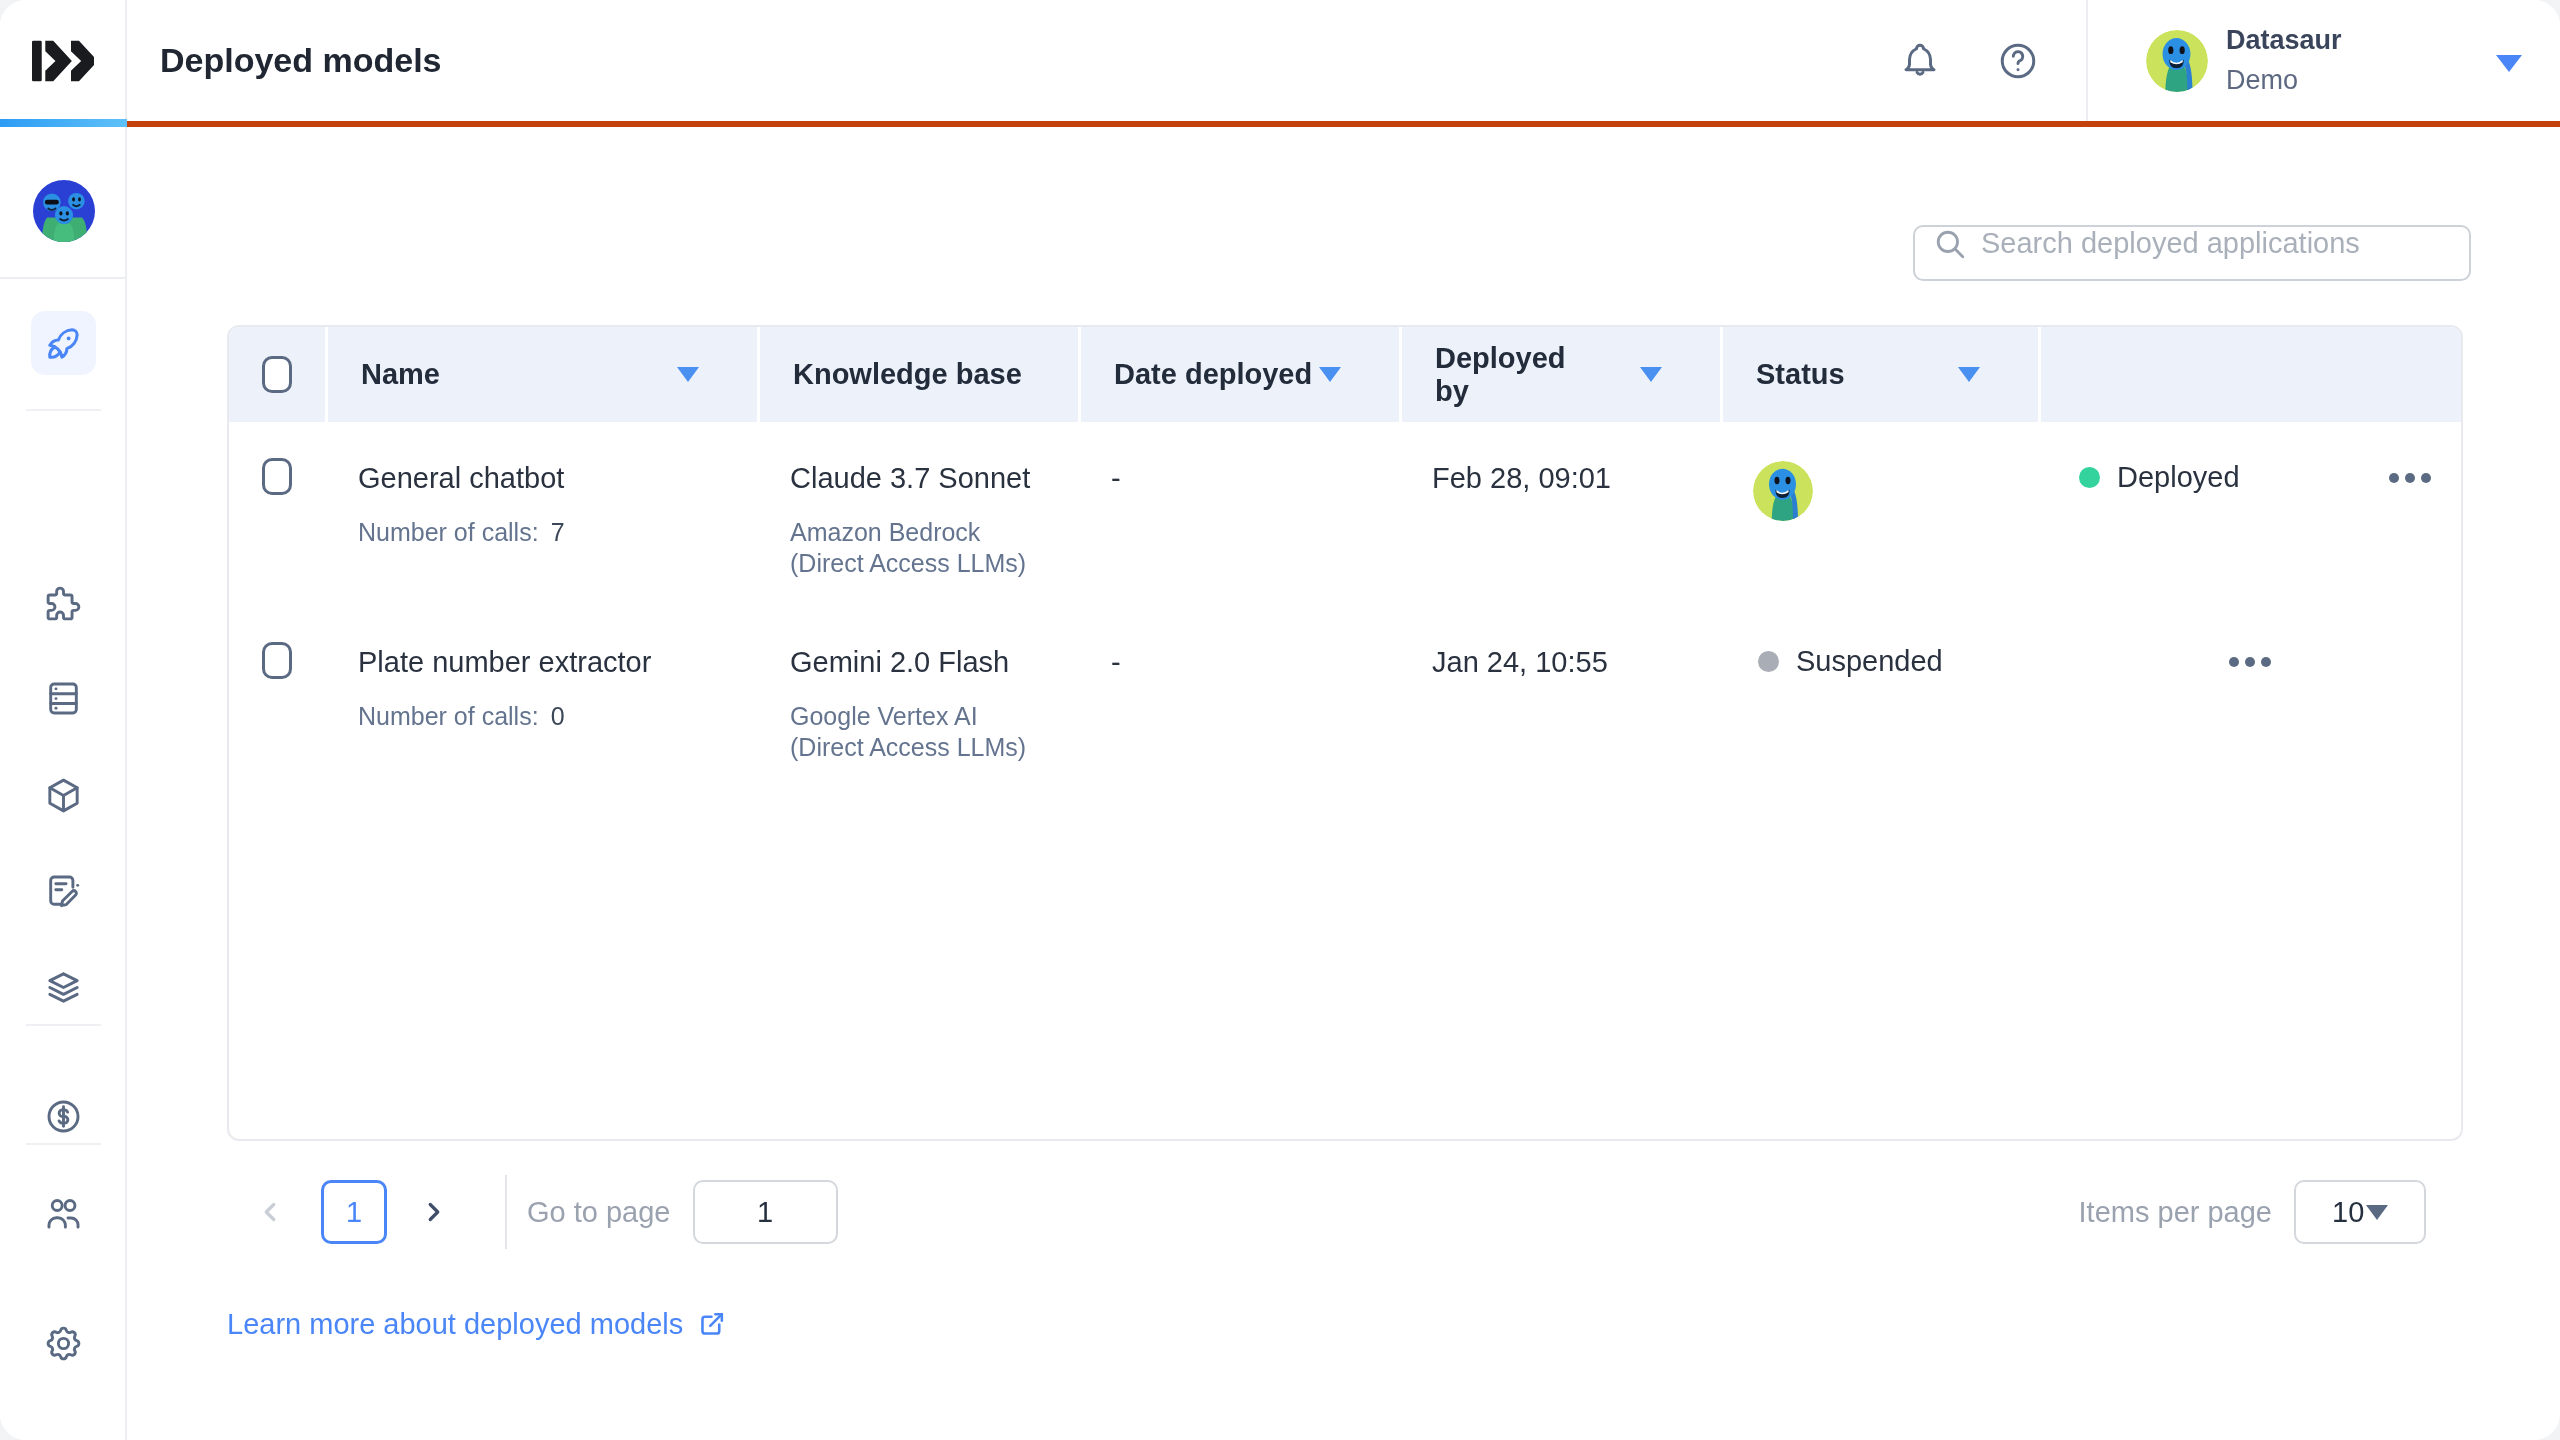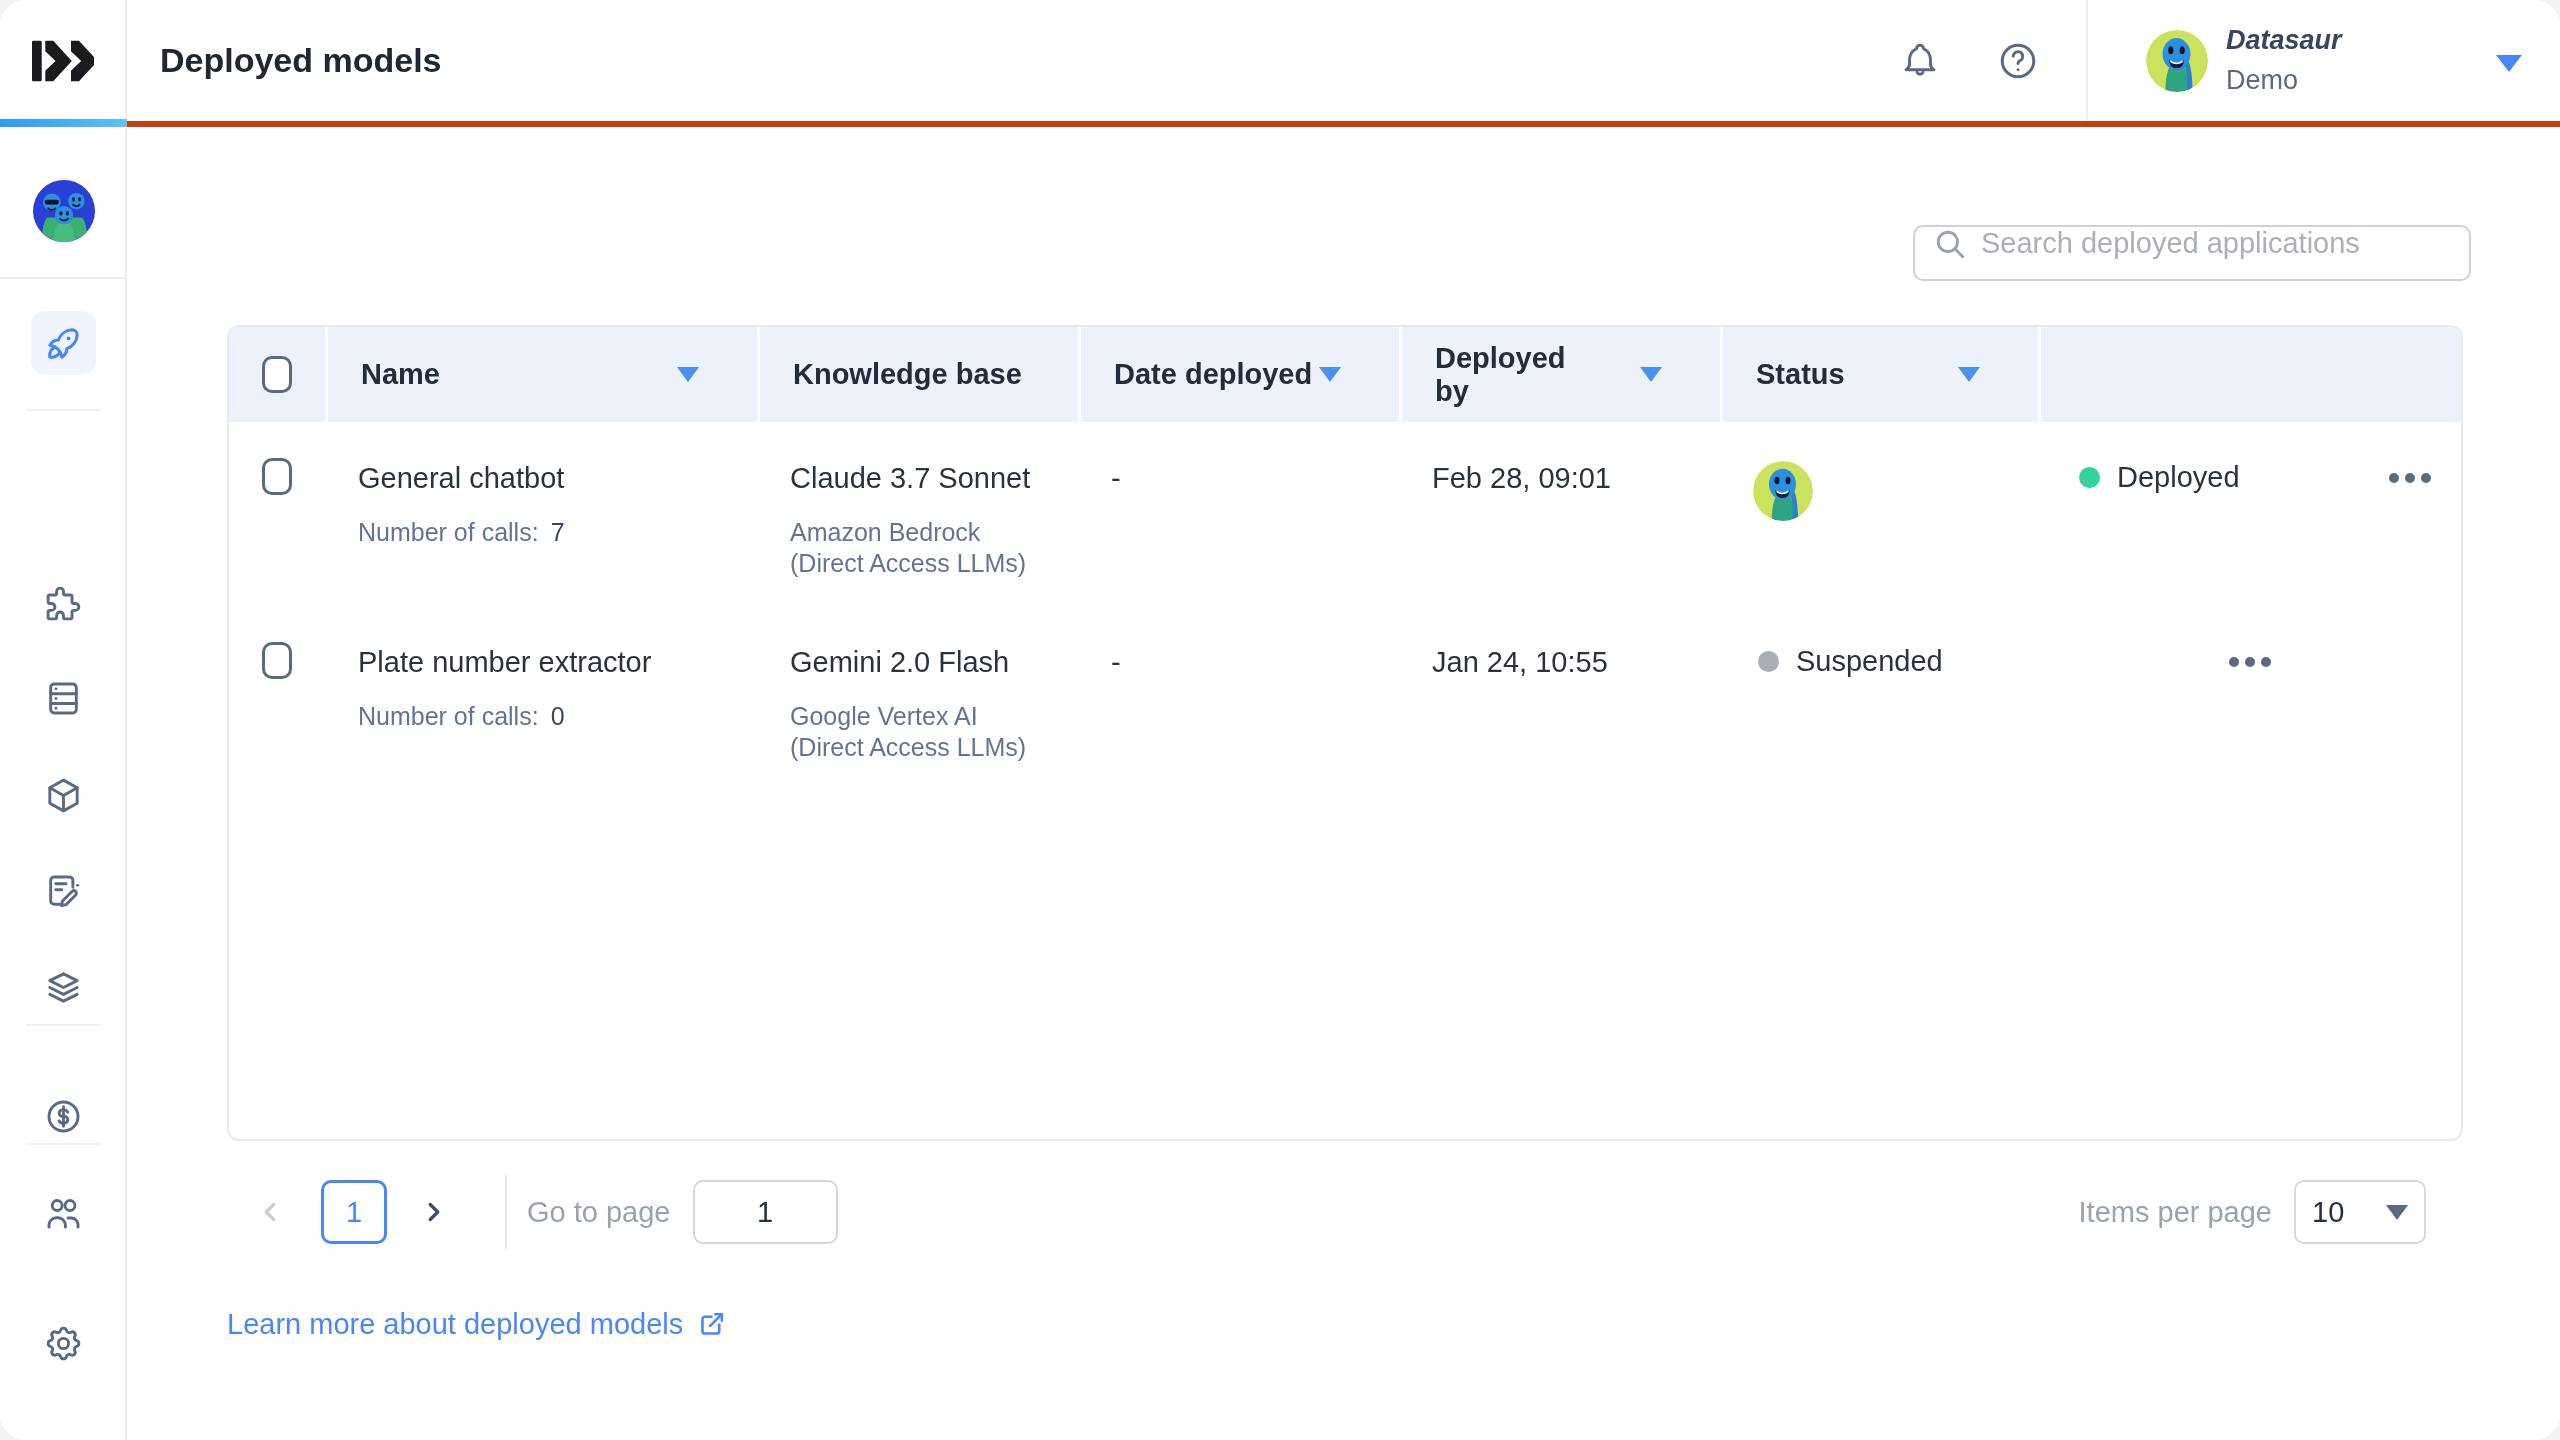--- a/index.html
+++ b/index.html
@@ -19,21 +19,21 @@
                 background:linear-gradient(90deg,#2d9cf4,#5ec1f8); z-index:6; }
   .page-title { font-size:34px; font-weight:700; color:#202733; margin-left:33px; }
   .topbar-icons { margin-left:auto; display:flex; align-items:center; gap:56px;
                   padding-right:47px; }
   .tb-icon { width:42px; height:42px; display:block; cursor:pointer; }
   .user-cell { width:474px; height:100%; border-left:2px solid #eceef2;
                display:flex; align-items:center; padding-left:58px;
                position:relative; cursor:pointer; }
   .avatar-svg { width:62px; height:62px; display:block; border-radius:50%; }
   .user-text { margin-left:18px; display:flex; flex-direction:column; gap:9px; }
-  .user-name { font-size:27px; font-weight:700; color:#3a455c;font-style:italic; }
+  .user-name { font-size:27px; font-weight:700; color:#3a455c; }
   .user-plan { font-size:27px; color:#5d6881; }
   .user-caret { position:absolute; right:38px; top:55px; width:0; height:0;
                 border-left:13px solid transparent; border-right:13px solid transparent;
                 border-top:17px solid #4a86f7; }
 
   
   .sidebar { position:absolute; top:127px; left:0; width:127px; height:1313px;
              background:#fff; border-right:2px solid #eceef2; z-index:2; }
   .sb-abs { position:absolute; }
   .ws-avatar { left:33px; top:53px; width:62px; height:62px; cursor:pointer; }
@@ -104,21 +104,21 @@
               align-items:center; justify-content:center; cursor:pointer; }
   .pg-next { margin-left:32px; }
   .pg-divider { margin-left:56px; width:2px; height:74px; background:#e4e6ea; }
   .goto-label { margin-left:20px; font-size:29px; color:#9aa2af; }
   .goto-input { margin-left:22px; width:145px; height:64px; border:2px solid #d4d7dd;
                 border-radius:10px; font-size:29px; color:#26303f; text-align:center;
                 outline:none; font-family:inherit; }
   .pg-right { margin-left:auto; display:flex; align-items:center; gap:22px; }
   .ipp-label { font-size:29px; color:#9aa2af; }
   .ipp-select { width:132px; height:64px; border:2px solid #d4d7dd; border-radius:10px;
-                display:flex; align-items:center; padding:0 16px; cursor:pointer; }
+                display:flex; align-items:center; padding:0 36px; cursor:pointer; }
   .ipp-value { font-size:29px; color:#26303f; }
   .ipp-caret { margin-left:auto; width:0; height:0;
                border-left:11px solid transparent; border-right:11px solid transparent;
                border-top:15px solid #5b6a83; }
 
   
   .learn-more { position:absolute; left:227px; top:1308px; display:flex;
                 align-items:center; gap:13px; color:#4a86f7; font-size:29px;
                 text-decoration:none; cursor:pointer; }
   .learn-more svg { width:31px; height:31px; }

